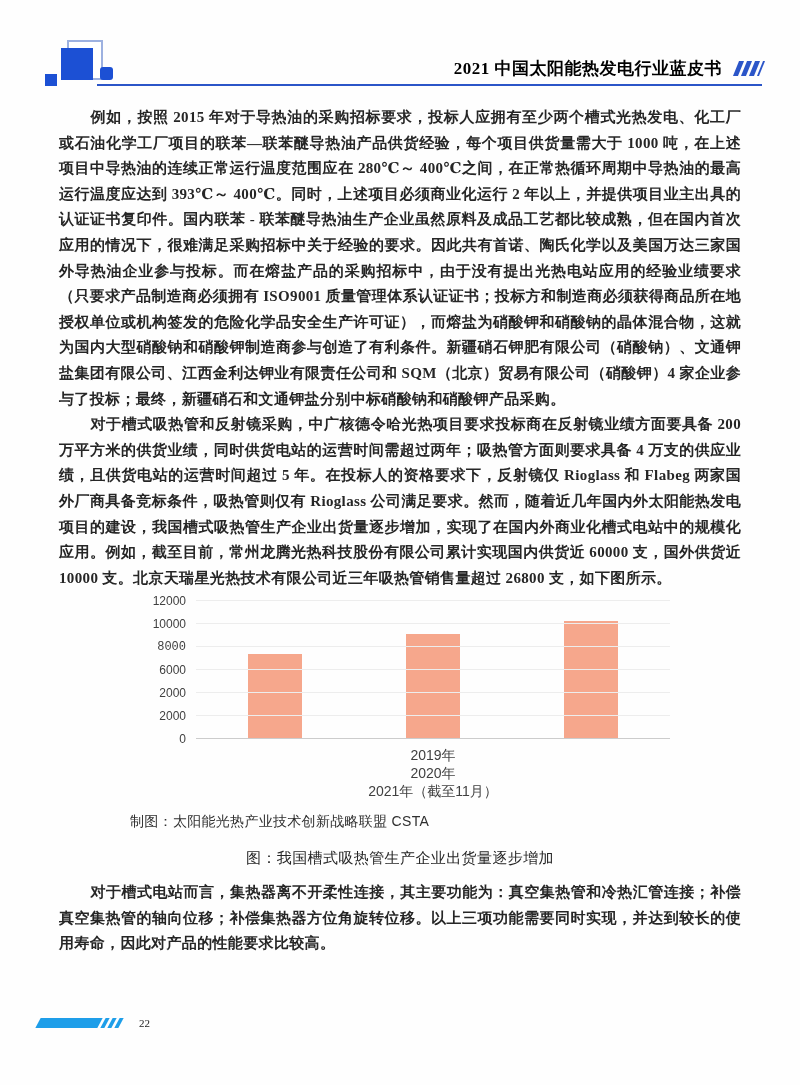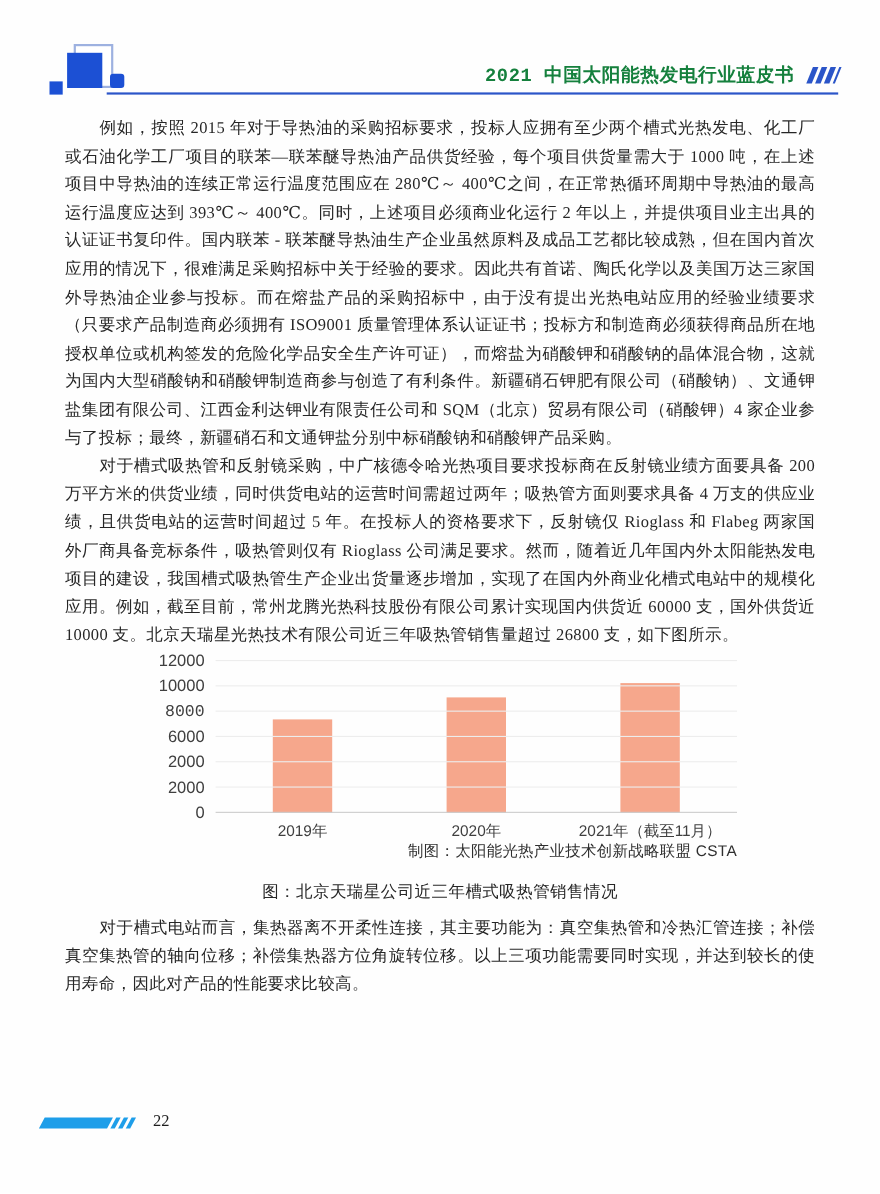--- a/index.html
+++ b/index.html
@@ -37,42 +37,43 @@
   }
   .logo .sq-right{
     position:absolute;left:55px;bottom:10px;width:13px;height:13px;
     background:#1c50d4;border-radius:3px;
   }
   .header-right{
     position:absolute;right:0;bottom:10px;
     display:flex;align-items:center;gap:14px;
   }
   .header-title{
-    font-family:Liberation Mono, monospace;
-    font-size:17px;font-weight:700;color:#15803d;letter-spacing:.5px;
+    font-family:Liberation Serif, serif;
+    font-size:17px;font-weight:700;color:#000000;letter-spacing:.5px;
   }
   .header-slashes{display:flex;align-items:center;gap:3px;height:16px;}
   .header-slashes i{
     display:block;width:5px;height:15px;background:#2b55c8;
     transform:skewX(-22deg);
   }
   .header-slashes b{
     display:block;width:2px;height:15px;background:#2b55c8;
     transform:skewX(-22deg);
   }
 
   
   main{width:682px;margin:15px auto 0;}
   main p{
     margin:0;
     font-size:15px;
     line-height:25.6px;
     letter-spacing:.35px;
     text-align:justify;
     text-indent:2.1em;
+    font-weight:bold;
   }
 
   
   .chart-figure{margin:10px auto 0;width:540px;}
   .legend{
     display:flex;align-items:center;justify-content:center;gap:6px;
     margin:0 0 10px 40px;
     font-family:"Liberation Sans","DejaVu Sans",sans-serif;
     font-size:14px;color:#50696c;
   }
@@ -80,42 +81,42 @@
   .chart-grid{
     display:grid;
     grid-template-columns:58px 1fr;
     grid-template-rows:138px auto;
     column-gap:8px;
   }
   .y-axis{position:relative;height:138px;}
   .y-axis .ytick{
     position:absolute;right:2px;transform:translateY(50%);
     font-family:"Liberation Sans","DejaVu Sans",sans-serif;
-    font-size:15px;color:#404040;
+    font-size:12px;color:#404040;
   }
   .plot{position:relative;height:138px;}
   .plot .gridline{
     position:absolute;left:0;right:0;height:1px;background:#ededed;
   }
   .plot .gridline.axisline{background:#cccccc;}
   .bars-row{
     position:absolute;left:0;right:0;top:0;bottom:0;
     display:flex;align-items:flex-end;
   }
   .bar-slot{flex:1;display:flex;justify-content:center;align-items:flex-end;height:100%;}
   .bar{width:54px;}
   .x-labels{
     grid-column:2;
     display:flex;margin-top:8px;
     font-family:"Liberation Sans","DejaVu Sans",sans-serif;
-    font-size:14px;color:#3f3f3f;
+    font-size:14px;color:#3f3f3f;flex-direction:column;
   }
   .x-labels .xlabel{flex:1;text-align:center;}
   .chart-source{
-    margin-top:0;text-align:right;
+    margin-top:12px;text-align:left;
     font-family:"Liberation Sans","DejaVu Sans",sans-serif;
     font-size:14px;color:#2f2f2f;letter-spacing:.3px;
   }
   .figure-caption{
     margin:18px 0 12px;text-align:center;
     font-size:15px;color:#262626;letter-spacing:.4px;
   }
 
   
   footer{
@@ -125,21 +126,21 @@
   .footer-bar{display:flex;align-items:center;gap:3px;}
   .footer-bar .bar-main{
     display:block;width:62px;height:10px;background:#1e9ee9;
     transform:skewX(-28deg);
   }
   .footer-bar i{
     display:block;width:4px;height:10px;background:#1e9ee9;
     transform:skewX(-28deg);
   }
   .page-number{
-    font-size:15px;color:#1d1d1d;
+    font-size:11px;color:#1d1d1d;
     font-family:"Liberation Serif","DejaVu Serif",serif;
   }
 </style>
 </head>
 <body>
 
 <div class="page">
 
   <header>
     <div class="logo">
@@ -198,21 +199,21 @@
         <div></div>
         <div class="x-labels">
             <div class="xlabel">2019年</div>
             <div class="xlabel">2020年</div>
             <div class="xlabel">2021年（截至11月）</div>
           </div>
       </div>
       <div class="chart-source">制图：太阳能光热产业技术创新战略联盟 CSTA</div>
     </figure>
 
-    <div class="figure-caption">图：北京天瑞星公司近三年槽式吸热管销售情况</div>
+    <div class="figure-caption">图：我国槽式吸热管生产企业出货量逐步增加</div>
 
     <p>对于槽式电站而言，集热器离不开柔性连接，其主要功能为：真空集热管和冷热汇管连接；补偿真空集热管的轴向位移；补偿集热器方位角旋转位移。以上三项功能需要同时实现，并达到较长的使用寿命，因此对产品的性能要求比较高。</p>
   </main>
 
   <footer>
     <span class="footer-bar">
       <span class="bar-main"></span>
         <i></i>
         <i></i>
         <i></i>

